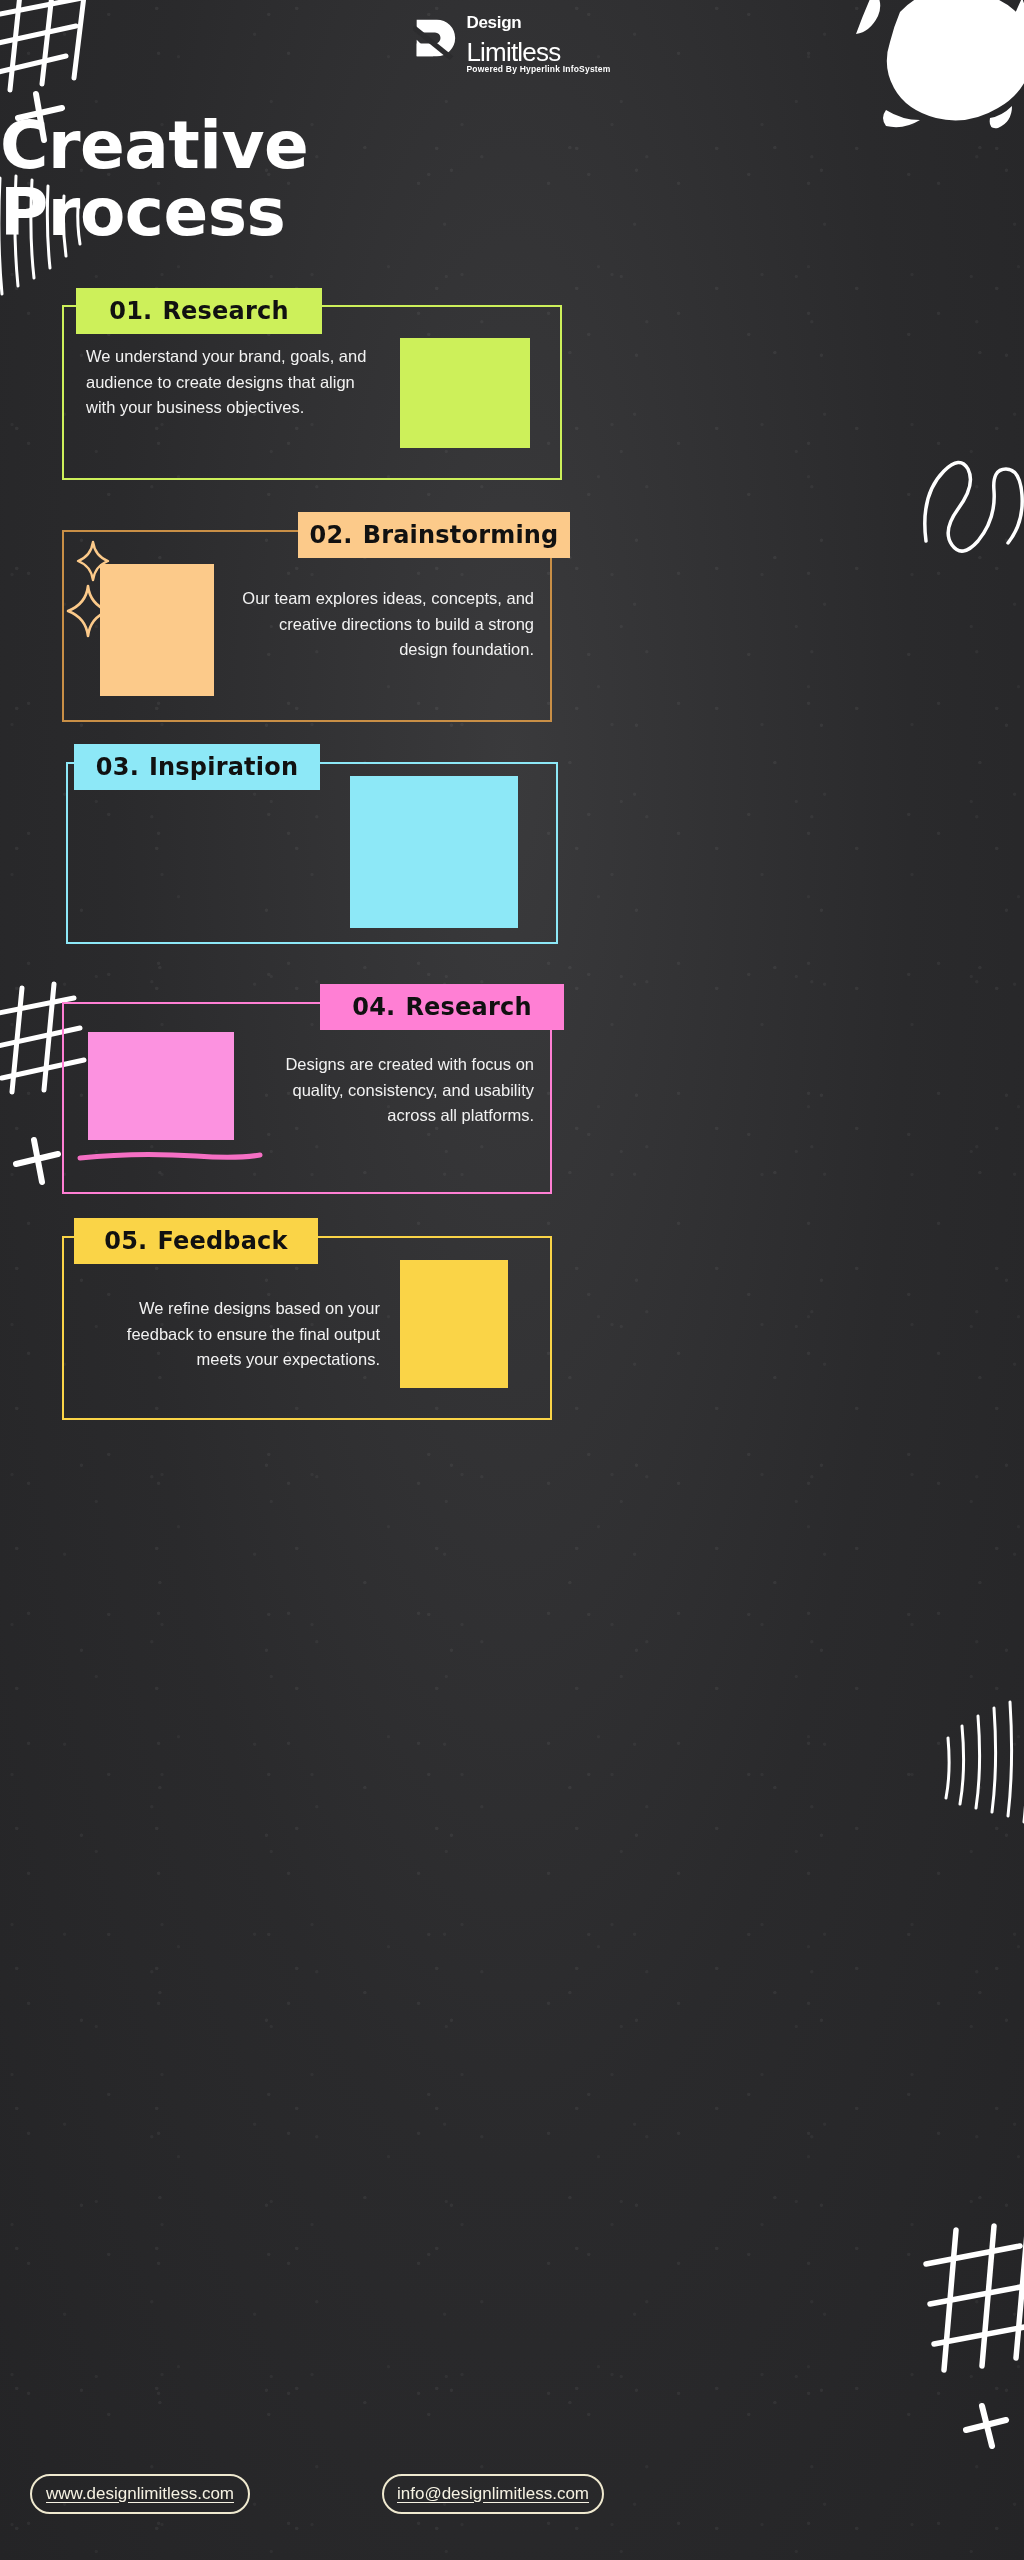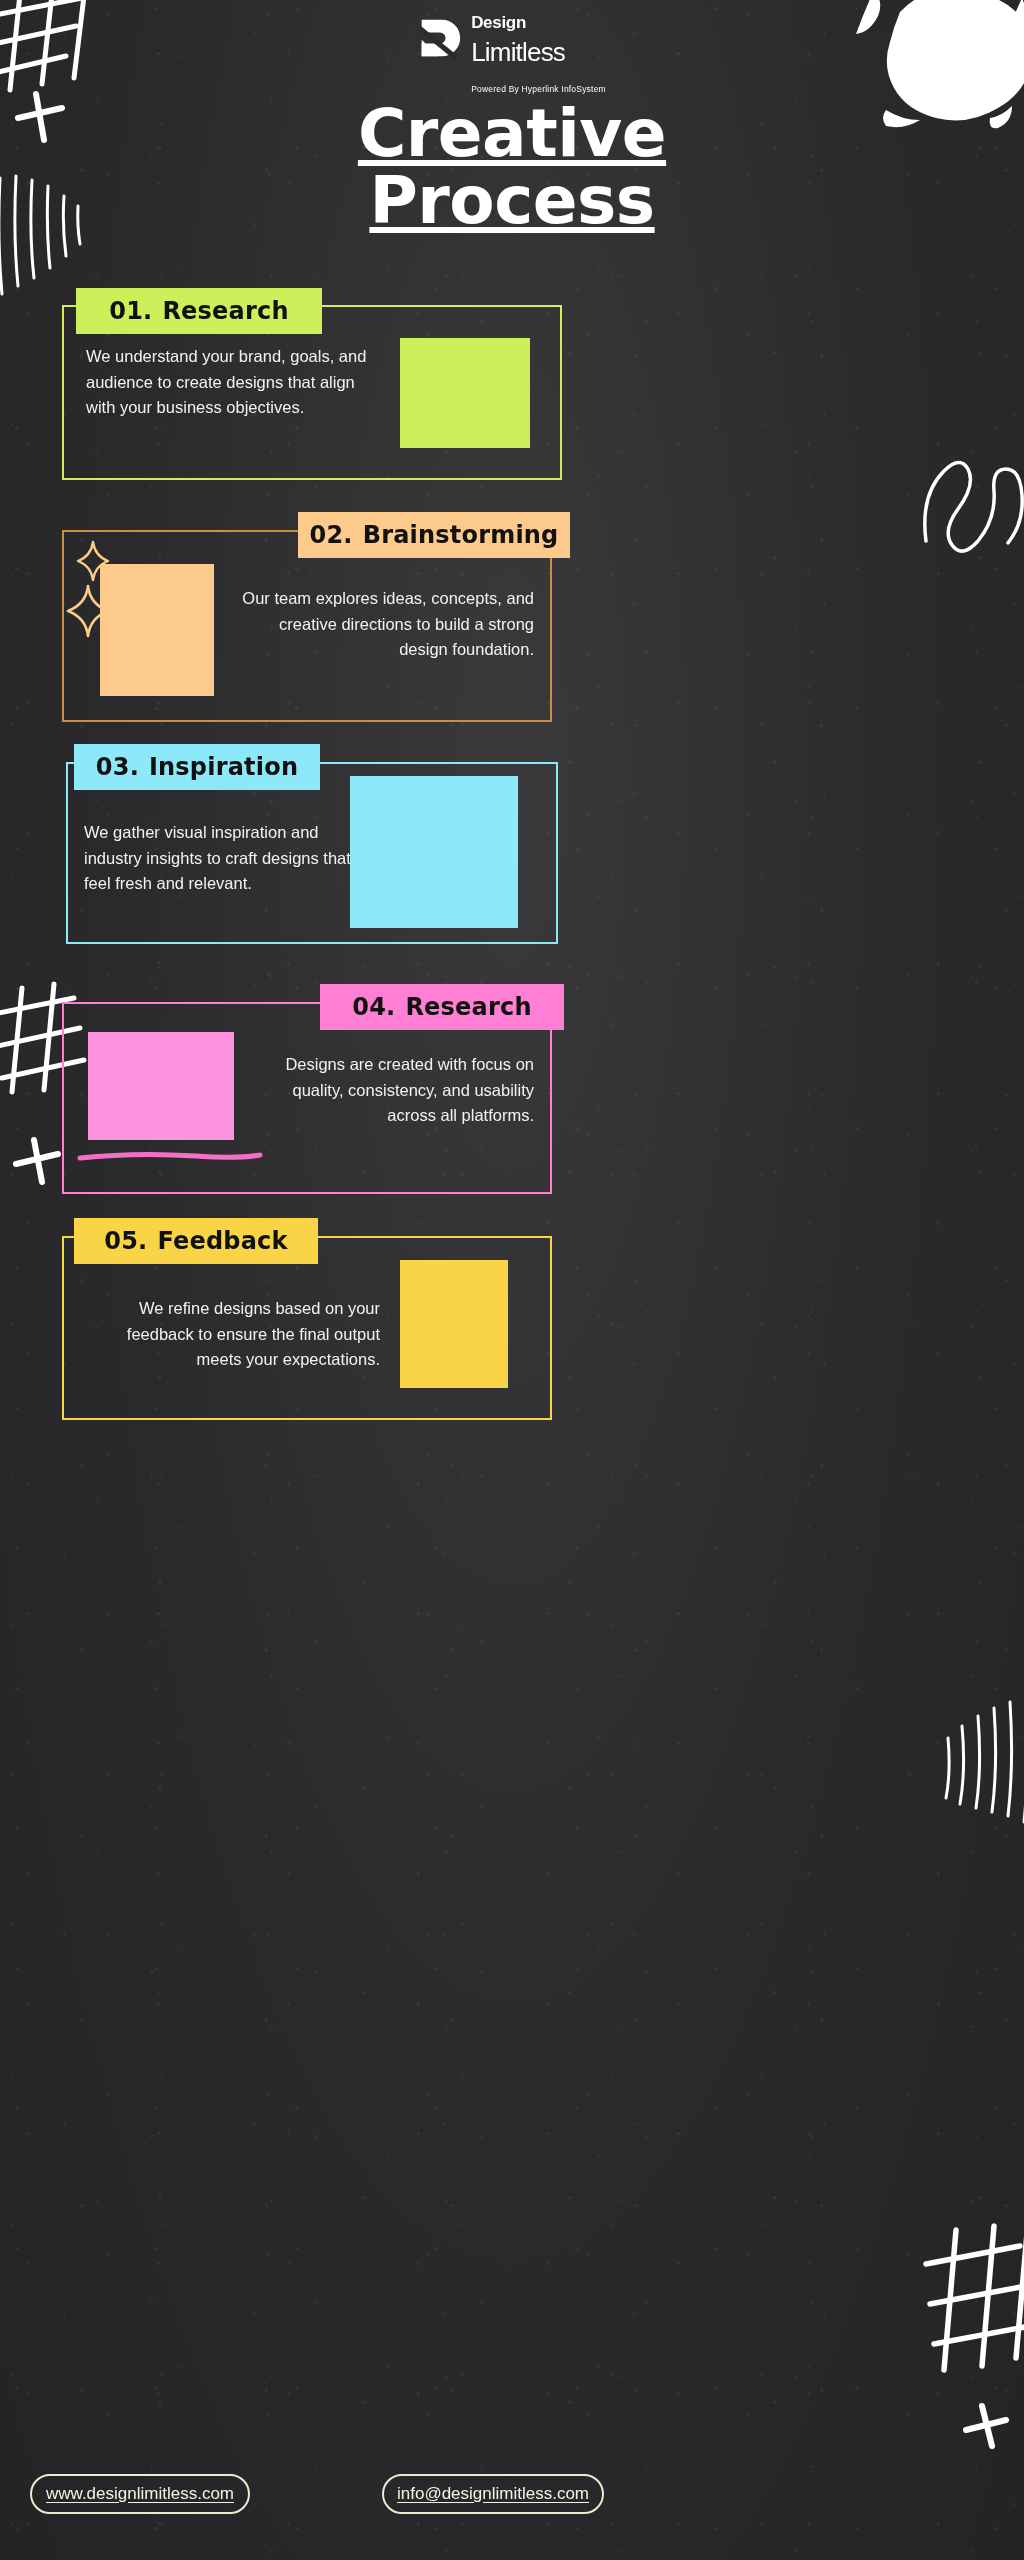--- a/index.html
+++ b/index.html
@@ -58,37 +58,36 @@
   .logo-limitless {
     color: #ffffff;
     font-size: 26px;
     font-weight: normal;
     letter-spacing: -0.8px;
     margin-top: 8px;
   }
   .logo-powered {
     color: #ffffff;
     font-size: 8.5px;
-    font-weight: normal;
+    font-weight: bold;
     letter-spacing: 0.2px;
-    margin-top: 20px;
+    margin-top: 0;
   }
 
   
   .title {
     position: absolute;
-    left: 0; right: 0; top: 100px;
-    text-align: center;
+    left: 0; right: 0; top: 112px;
+    text-align: left;
     color: #ffffff;
     font-family: "DejaVu Sans", sans-serif;
     font-weight: bold;
     font-size: 66px;
     line-height: 1.02;
     letter-spacing: -0.5px;
-    text-decoration: underline;
   }
   .title .line { display: block; }
 
   
   .section { position: absolute; }
 
   .frame {
     position: absolute;
     border: 2px solid #888;
     left: 0; right: 0; top: 0; bottom: 0;
@@ -283,21 +282,20 @@
     <div class="body-text" style="right:18px; top:74px; width:300px; text-align:right;">Our team explores ideas, concepts, and creative directions to build a strong design foundation.</div>
   </div>
 
   <div class="section" style="left:66px; top:744px; width:492px; height:200px;">
     <div class="frame" style="border-color:#8de8f7; top:18px;"></div>
     <div class="banner" style="background:#8de8f7; left:8px; width:246px;">
       <span class="num">03.</span>
       <span>Inspiration</span>
     </div>
     <div class="swatch" style="background:#8de8f7; right:40px; top:32px; width:168px; height:152px;"></div>
-    <div class="body-text" style="left:18px; top:76px; width:270px; text-align:left;">We gather visual inspiration and industry insights to craft designs that feel fresh and relevant.</div>
   </div>
 
   <div class="section" style="left:62px; top:984px; width:490px; height:210px;">
     <div class="frame" style="border-color:#ff7fd4; top:18px;"></div>
     <div class="banner" style="background:#ff7fd4; right:-12px; width:244px;">
       <span class="num">04.</span>
       <span>Research</span>
     </div>
     <div class="swatch" style="background:#fc92e0; left:26px; top:48px; width:146px; height:108px;"></div>
     <svg class="doodle" style="left:14px; top:164px; width:190px; height:18px;" viewBox="0 0 190 18">

